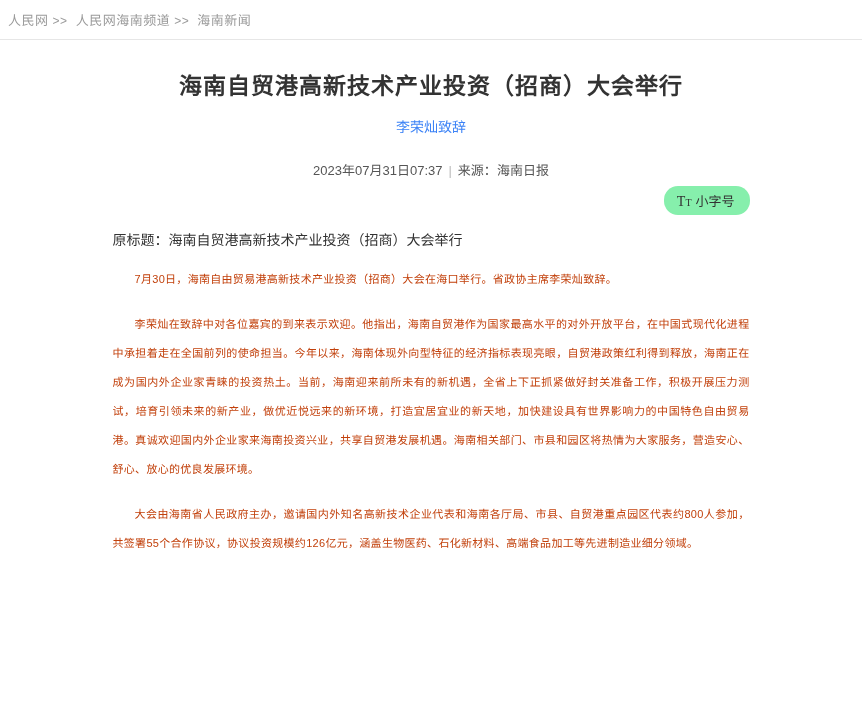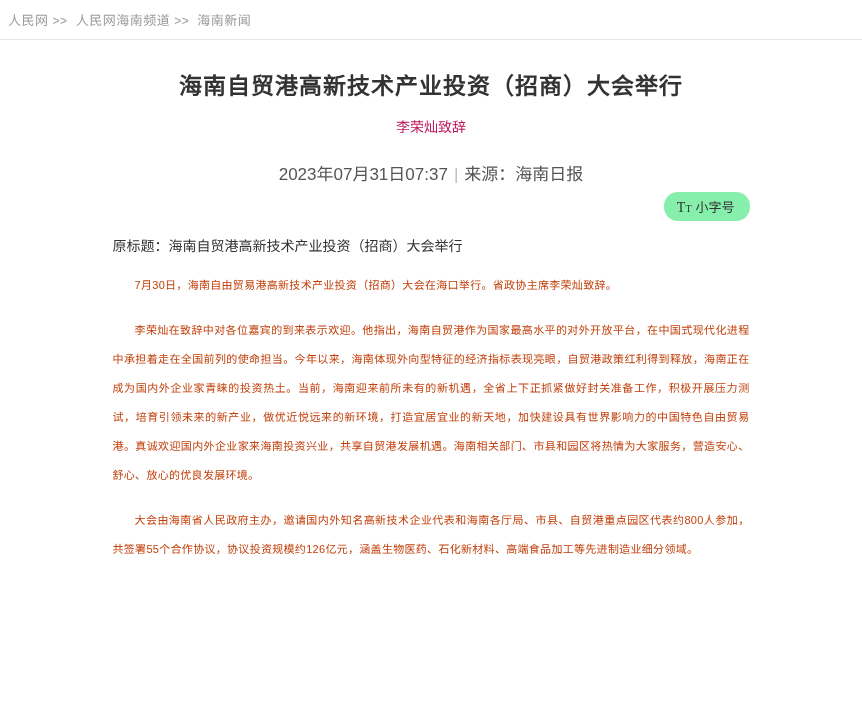--- a/index.html
+++ b/index.html
@@ -39,26 +39,26 @@
     text-align: center;
     font-size: 23px;
     font-weight: bold;
     color: #333333;
     letter-spacing: 1px;
   }
   .article-subtitle {
     margin-top: 15px;
     text-align: center;
     font-size: 14px;
-    color: #be185d;
+    color: #3b82f6;
   }
   .article-meta {
     margin-top: 24px;
     text-align: center;
-    font-size: 17px;
+    font-size: 13px;
     color: #555555;
   }
   .article-meta .pipe { color: #bbbbbb; margin: 0 6px; }
   .article-meta .src { color: #555555; text-decoration: none; cursor: pointer; }
 
   .toolbar {
     margin-top: 7px;
     text-align: right;
   }
   .font-size-btn {

